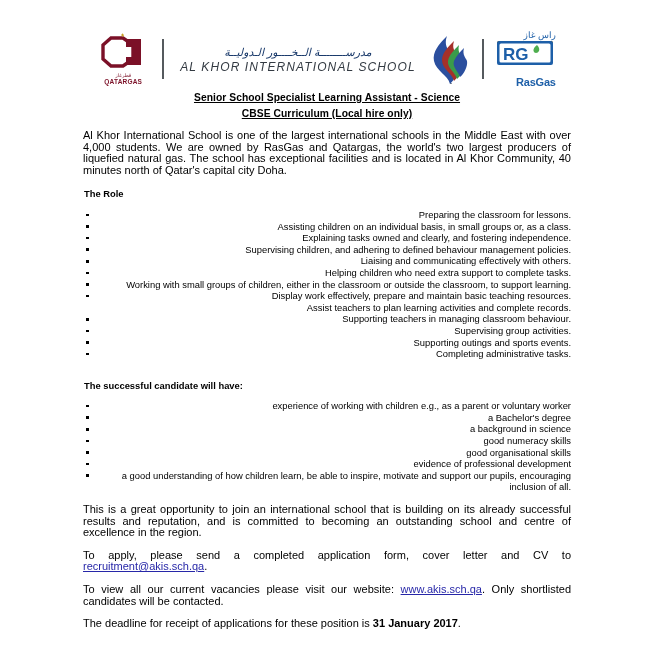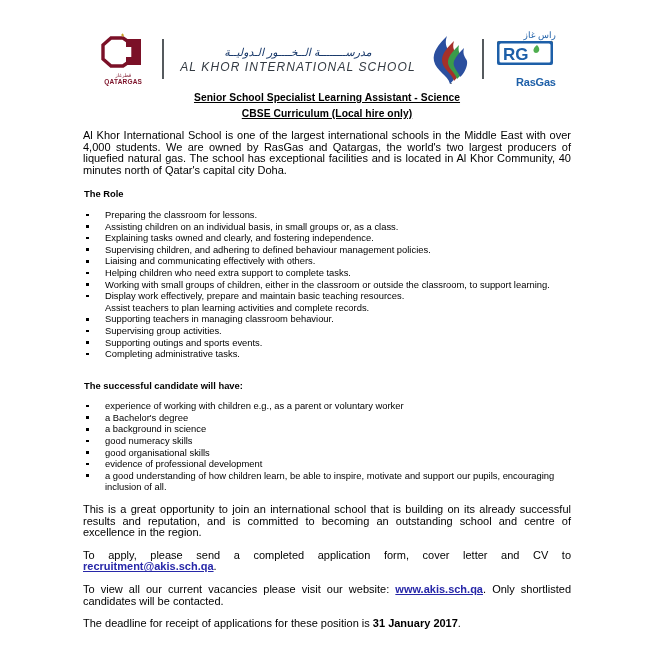--- a/index.html
+++ b/index.html
@@ -174,35 +174,35 @@
   ul.bullets {
     margin: 0;
     padding: 0;
     list-style: none;
   }
   ul.bullets li {
     position: relative;
     padding-left: 22px;
     line-height: 11.6px;
     font-size: 9.4px;
+    text-align: right;
   }
   ul.bullets li.bulleted::before {
     content: "";
     position: absolute;
     left: 3px;
     top: 4.6px;
     width: 2.6px;
     height: 2.6px;
     background: #000;
   }
 
   a.doclink {
     color: #2727a8;
     text-decoration: underline;
-    font-weight: bold;
   }
 
   strong.bold { font-weight: bold; }
 </style>
 </head>
 <body>
 
 <div class="page">
 
   <div class="header">

